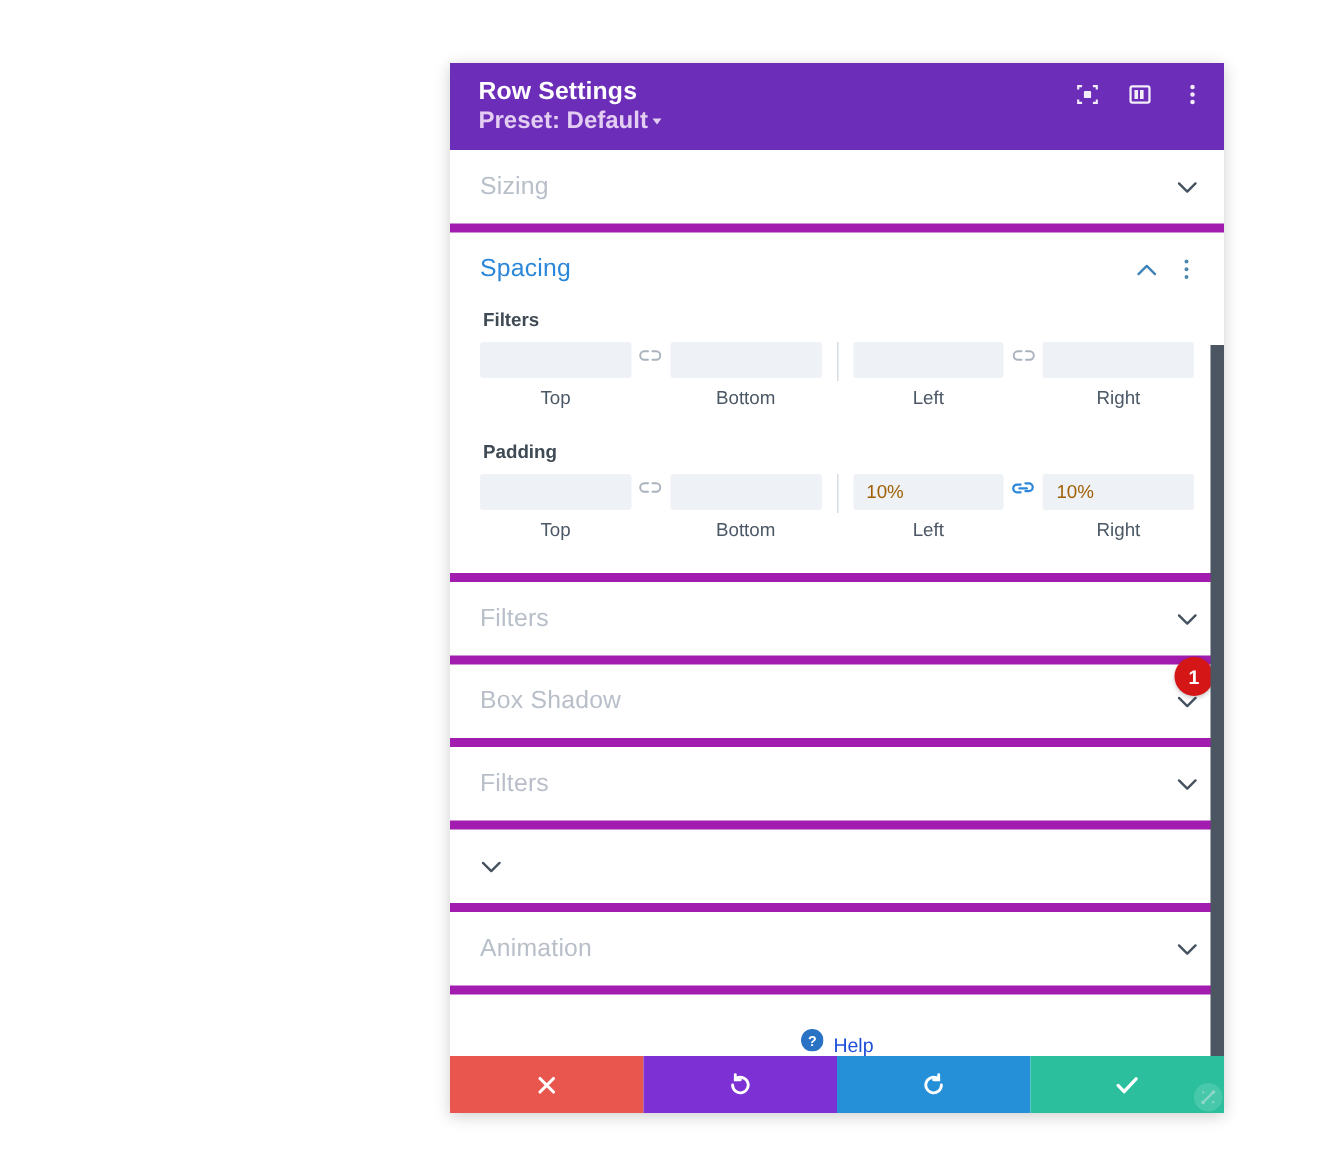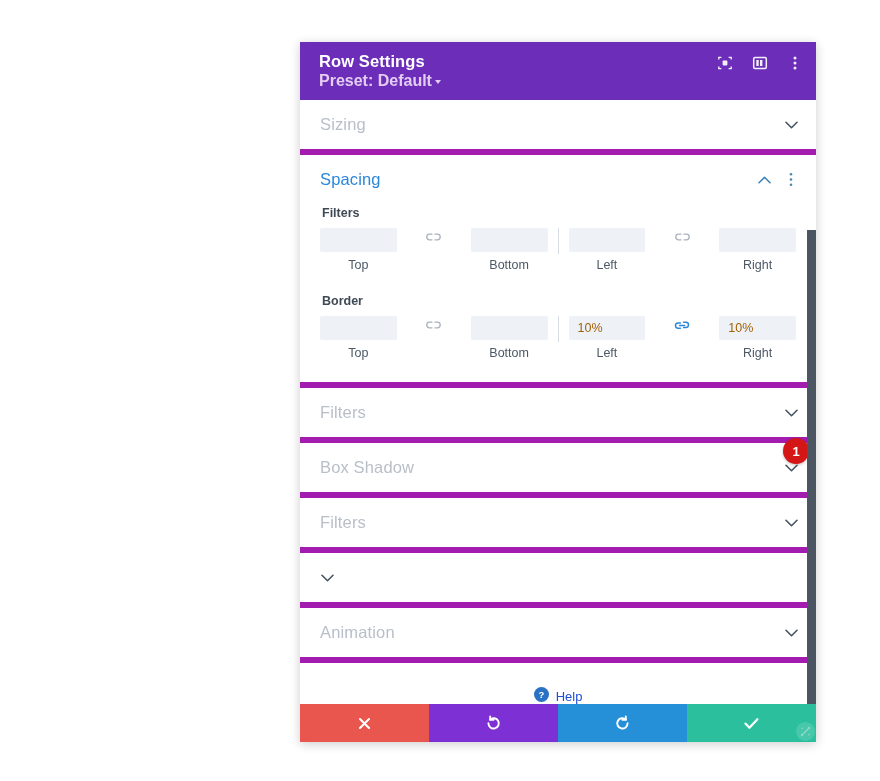--- a/index.html
+++ b/index.html
@@ -116,21 +116,21 @@
     font-size: 12.5px;
     font-weight: bold;
     color: #3f4a55;
     margin: 2px 0 8px 2px;
   }
   .quad {
     display: flex;
     align-items: stretch;
     margin-bottom: 6px;
   }
-  .pair { display: flex; align-items: flex-start; flex: 1 1 0; gap: 24px; }
+  .pair { display: flex; align-items: flex-start; flex: 1 1 0; }
   .divider {
     width: 1px;
     background: #d7dde3;
     margin: 0 10px 18px 10px;
     align-self: stretch;
   }
   .cell { flex: 1 1 0; display: flex; flex-direction: column; align-items: center; }
   .inp {
     width: 100%;
     height: 24px;
@@ -330,21 +330,21 @@
                       </g>
                     </svg>
                 </div>
                 <div class="cell">
                   <input class="inp" value="" style="">
                   <div class="cap">Right</div>
                 </div>
               </div>
             </div>
 
-            <div class="fld-label" style="margin-top:22px">Border</div>
+            <div class="fld-label" style="margin-top:22px">Padding</div>
             <div class="quad">
               <div class="pair">
                 <div class="cell">
                   <input class="inp" value="" style="">
                   <div class="cap">Top</div>
                 </div>
                 <div class="linker">
                   <svg width="15" height="10" viewBox="0 0 15 10">
                       <g fill="none" stroke="#a9b2bd" stroke-width="1.3" stroke-linecap="round">
                         <path d="M6 2.2H3.6A2.8 2.8 0 0 0 3.6 7.8H6"></path>

